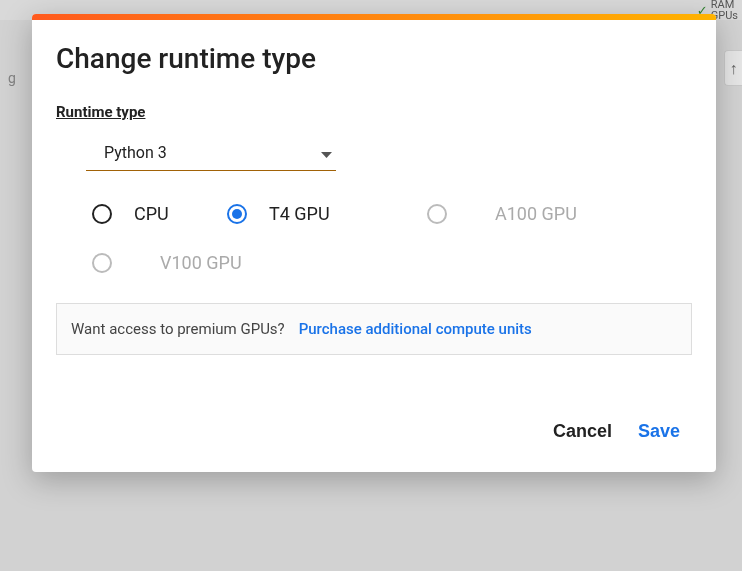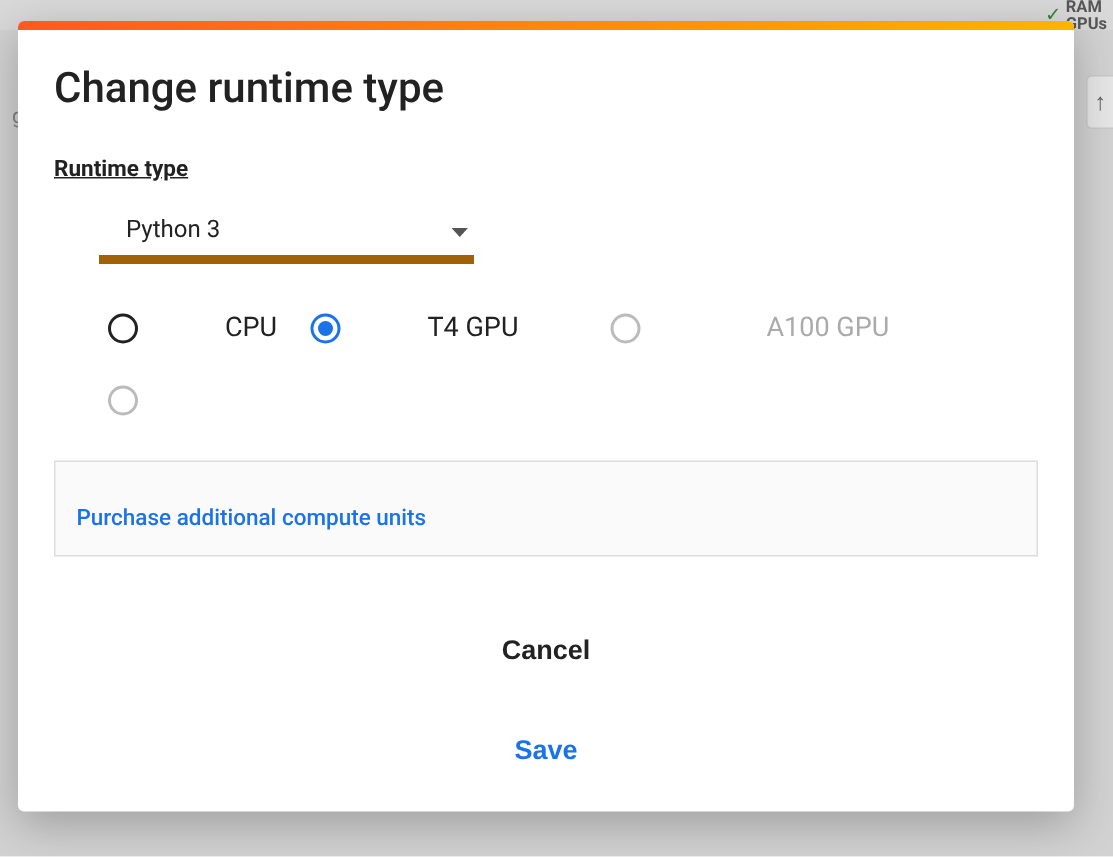--- a/index.html
+++ b/index.html
@@ -21,21 +21,21 @@
       align-items: center;
       padding-right: 4px;
       font-size: 11px;
       color: #555;
     }
     .bg-top-bar .check {
       color: #2a8a2a;
       margin-right: 3px;
       font-size: 13px;
     }
-    .bg-top-bar .ramdisk div { line-height: 1; font-weight: bold; }
+    .bg-top-bar .ramdisk div { line-height: 1; }
     .bg-left {
       position: absolute;
       top: 70px; left: 8px;
       color: #888;
       font-size: 14px;
     }
     .bg-right-btn {
       position: absolute;
       top: 50px;
       right: 0;
@@ -52,21 +52,21 @@
       font-size: 16px;
     }
     .modal-backdrop {
       position: absolute;
       top: 0; left: 0; right: 0; bottom: 0;
       background: rgba(100,100,100,0.16);
     }
     .modal {
       position: absolute;
       top: 14px;
-      left: 12px;
+      left: 32px;
       right: 26px;
       background: #fff;
       border-radius: 4px;
       box-shadow: 0 8px 30px rgba(0,0,0,0.25);
       overflow: hidden;
       padding-bottom: 24px;
     }
     .modal-gradient {
       height: 6px;
       background: linear-gradient(90deg, #ff5a1e 0%, #ffb300 100%);
@@ -87,21 +87,21 @@
       margin-bottom: 14px;
       display: flex;
       align-items: center;
       gap: 6px;
       text-decoration: underline;
     }
     .select-wrap {
       margin-left: 30px;
       margin-bottom: 32px;
       width: 250px;
-      border-bottom: 6px solid #a16207;
+      border-bottom: 1px solid #a16207;
       padding: 8px 4px 8px 18px;
       display: flex;
       justify-content: space-between;
       align-items: center;
       cursor: pointer;
     }
     .select-value {
       font-size: 16px;
       color: #222;
     }
@@ -154,49 +154,46 @@
       background: #1a73e8;
       border-radius: 50%;
       transform: translate(-50%, -50%);
     }
     .radio-circle.disabled {
       border-color: #bbb;
     }
     .radio-label {
       font-size: 18px;
       color: #222;
-      margin-left: 36px;
     }
     .radio-label.disabled {
       color: #aaa;
     }
     .premium-box {
       border: 1px solid #ddd;
       background: #fafafa;
       padding: 16px 14px;
       font-size: 15px;
       color: #444;
       display: flex;
       align-items: center;
       gap: 14px;
       flex-wrap: wrap;
     }
     .premium-link {
       color: #1a73e8;
       font-weight: 500;
       cursor: pointer;
-      margin-top: 12px;
     }
     .modal-actions {
       display: flex;
       justify-content: flex-end;
-      gap: 34px;
+      gap: 18px;
       padding: 0 32px;
-      margin-top: 46px;
-      flex-direction: column;
+      margin-top: 60px;
     }
     .btn {
       font-size: 18px;
       font-weight: 600;
       background: none;
       border: none;
       cursor: pointer;
       padding: 6px 4px;
     }
     .btn-cancel { color: #222; }
@@ -244,24 +241,26 @@
         <div class="radio-item w2">
           <span class="radio-circle selected"></span>
           <span class="radio-label">T4 GPU</span>
         </div>
         <div class="radio-item w3 disabled">
           <span class="radio-circle disabled"></span>
           <span class="radio-label disabled">A100 GPU</span>
         </div>
         <div class="radio-item w2 disabled">
           <span class="radio-circle disabled"></span>
+          <span class="radio-label disabled">V100 GPU</span>
         </div>
       </div>
 
     <div class="premium-box">
+      <span>Want access to premium GPUs?</span>
       <span class="premium-link">Purchase additional compute units</span>
     </div>
 
   </div>
 
   <div class="modal-actions">
     <button class="btn btn-cancel">Cancel</button>
     <button class="btn btn-save">Save</button>
   </div>
 </div>

